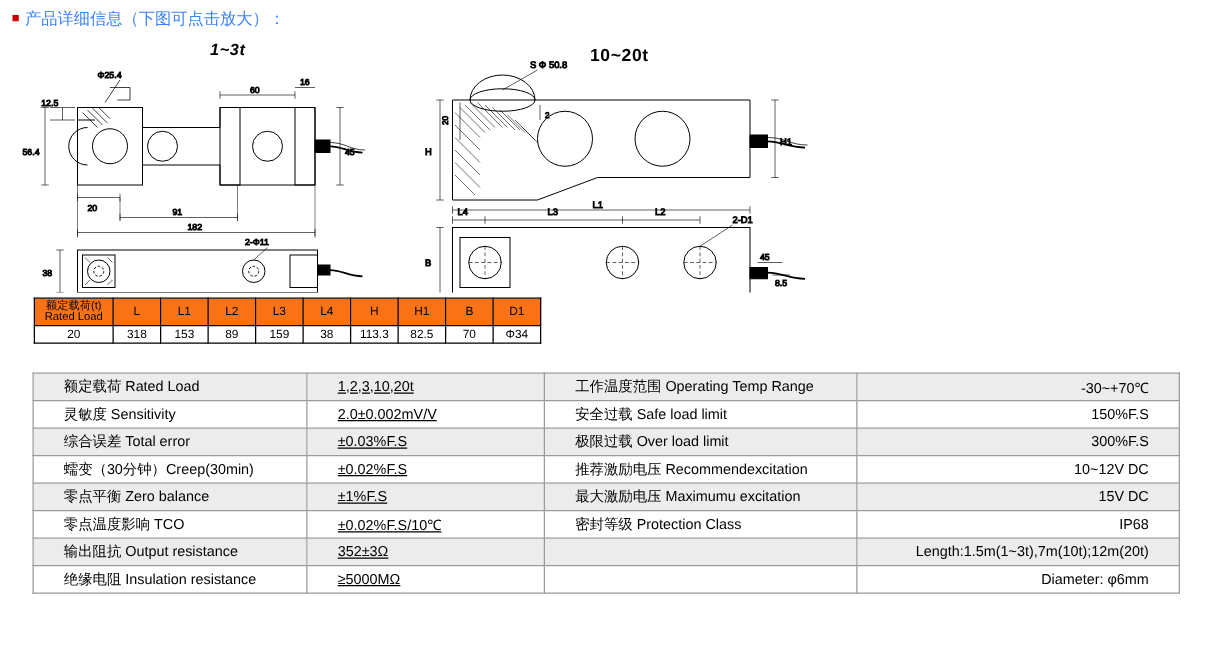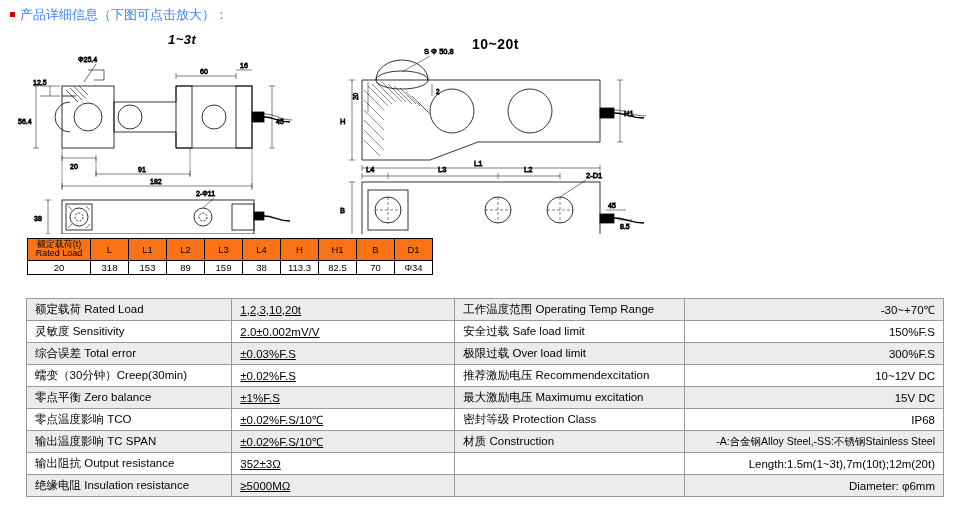--- a/index.html
+++ b/index.html
@@ -83,21 +83,21 @@
   
   .spectable {
     position: absolute;
     left: 26px; top: 298px;
     width: 918px;
     border-collapse: collapse;
     font-size: 11.5px;
   }
   .spectable td {
     border: 1px solid #9a9a9a;
-    padding: 2px 8px;
+    padding: 2px 24px;
     height: 17px;
     white-space: nowrap;
     overflow: hidden;
   }
   .spectable tr:nth-child(odd) td { background: #ececec; }
   .spectable tr:nth-child(even) td { background: #ffffff; }
   .c-label { width: 200px; }
   .c-val   { width: 248px; text-decoration: underline; }
   .c-label2{ width: 220px; }
   .c-val2  { width: 250px; text-align: right; }
@@ -361,26 +361,20 @@
         <td class="c-label2">最大激励电压 Maximumu excitation</td>
         <td class="c-val2">15V DC</td>
       </tr>
       <tr>
         <td class="c-label">零点温度影响 TCO</td>
         <td class="c-val">±0.02%F.S/10℃</td>
         <td class="c-label2">密封等级 Protection Class</td>
         <td class="c-val2">IP68</td>
       </tr>
       <tr>
-        <td class="c-label">输出温度影响 TC SPAN</td>
-        <td class="c-val">±0.02%F.S/10℃</td>
-        <td class="c-label2">材质 Construction</td>
-        <td class="c-val2 small">-A:合金钢Alloy Steel,-SS:不锈钢Stainless Steel</td>
-      </tr>
-      <tr>
         <td class="c-label">输出阻抗 Output resistance</td>
         <td class="c-val">352±3Ω</td>
         <td class="c-label2"></td>
         <td class="c-val2">Length:1.5m(1~3t),7m(10t);12m(20t)</td>
       </tr>
       <tr>
         <td class="c-label">绝缘电阻 Insulation resistance</td>
         <td class="c-val">≥5000MΩ</td>
         <td class="c-label2"></td>
         <td class="c-val2">Diameter: φ6mm</td>

